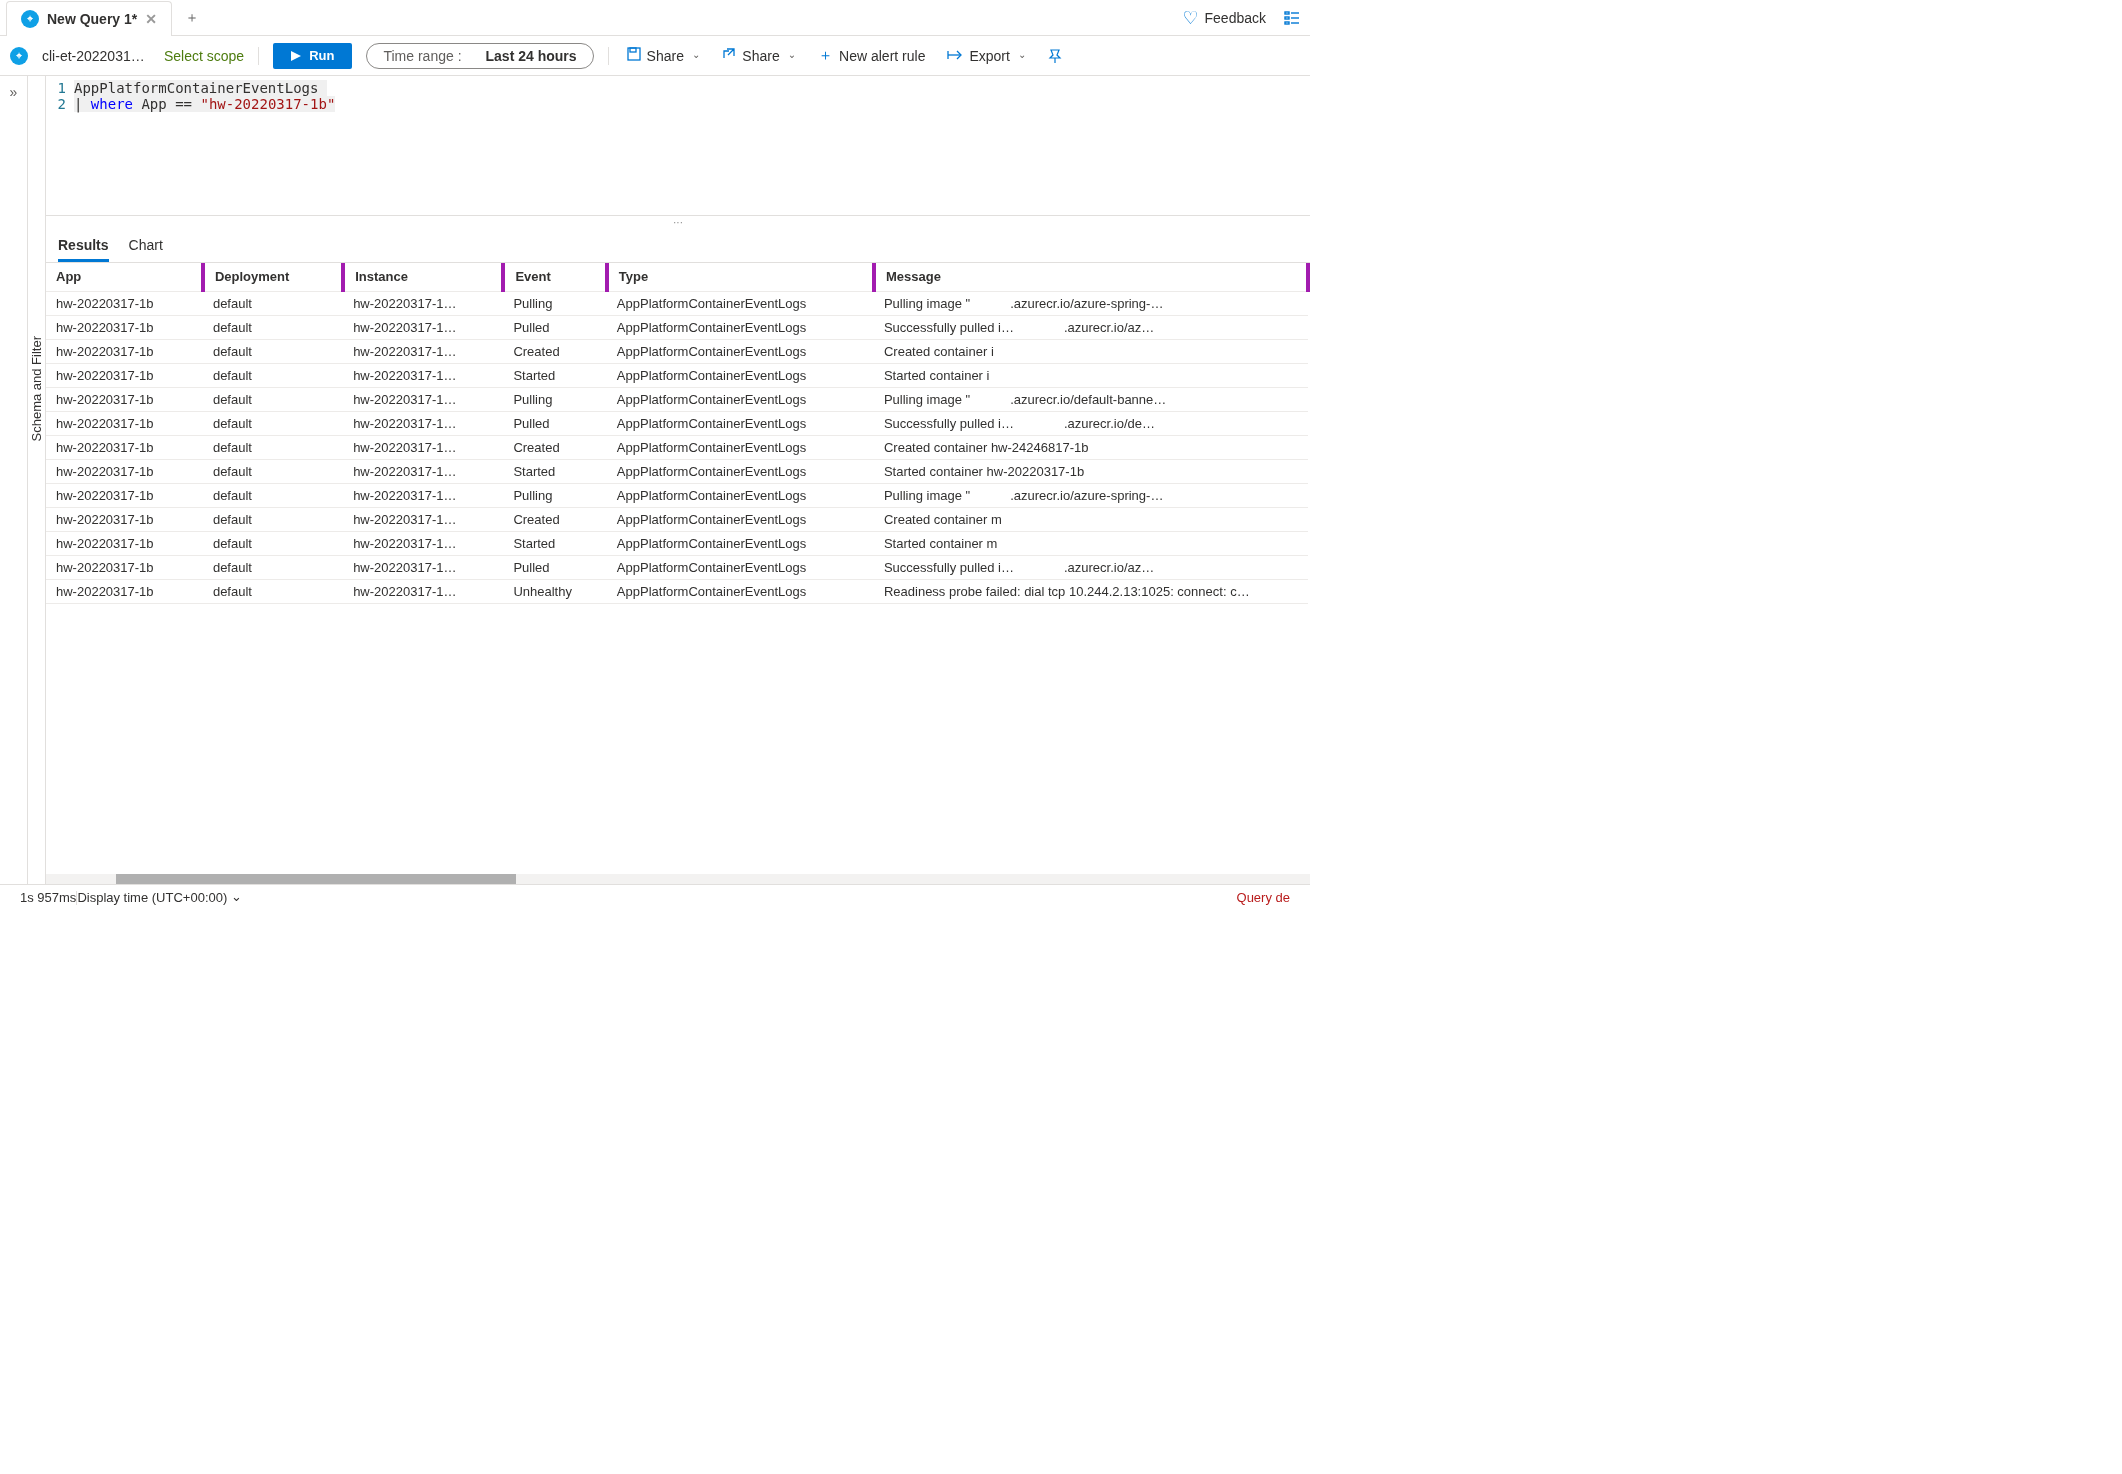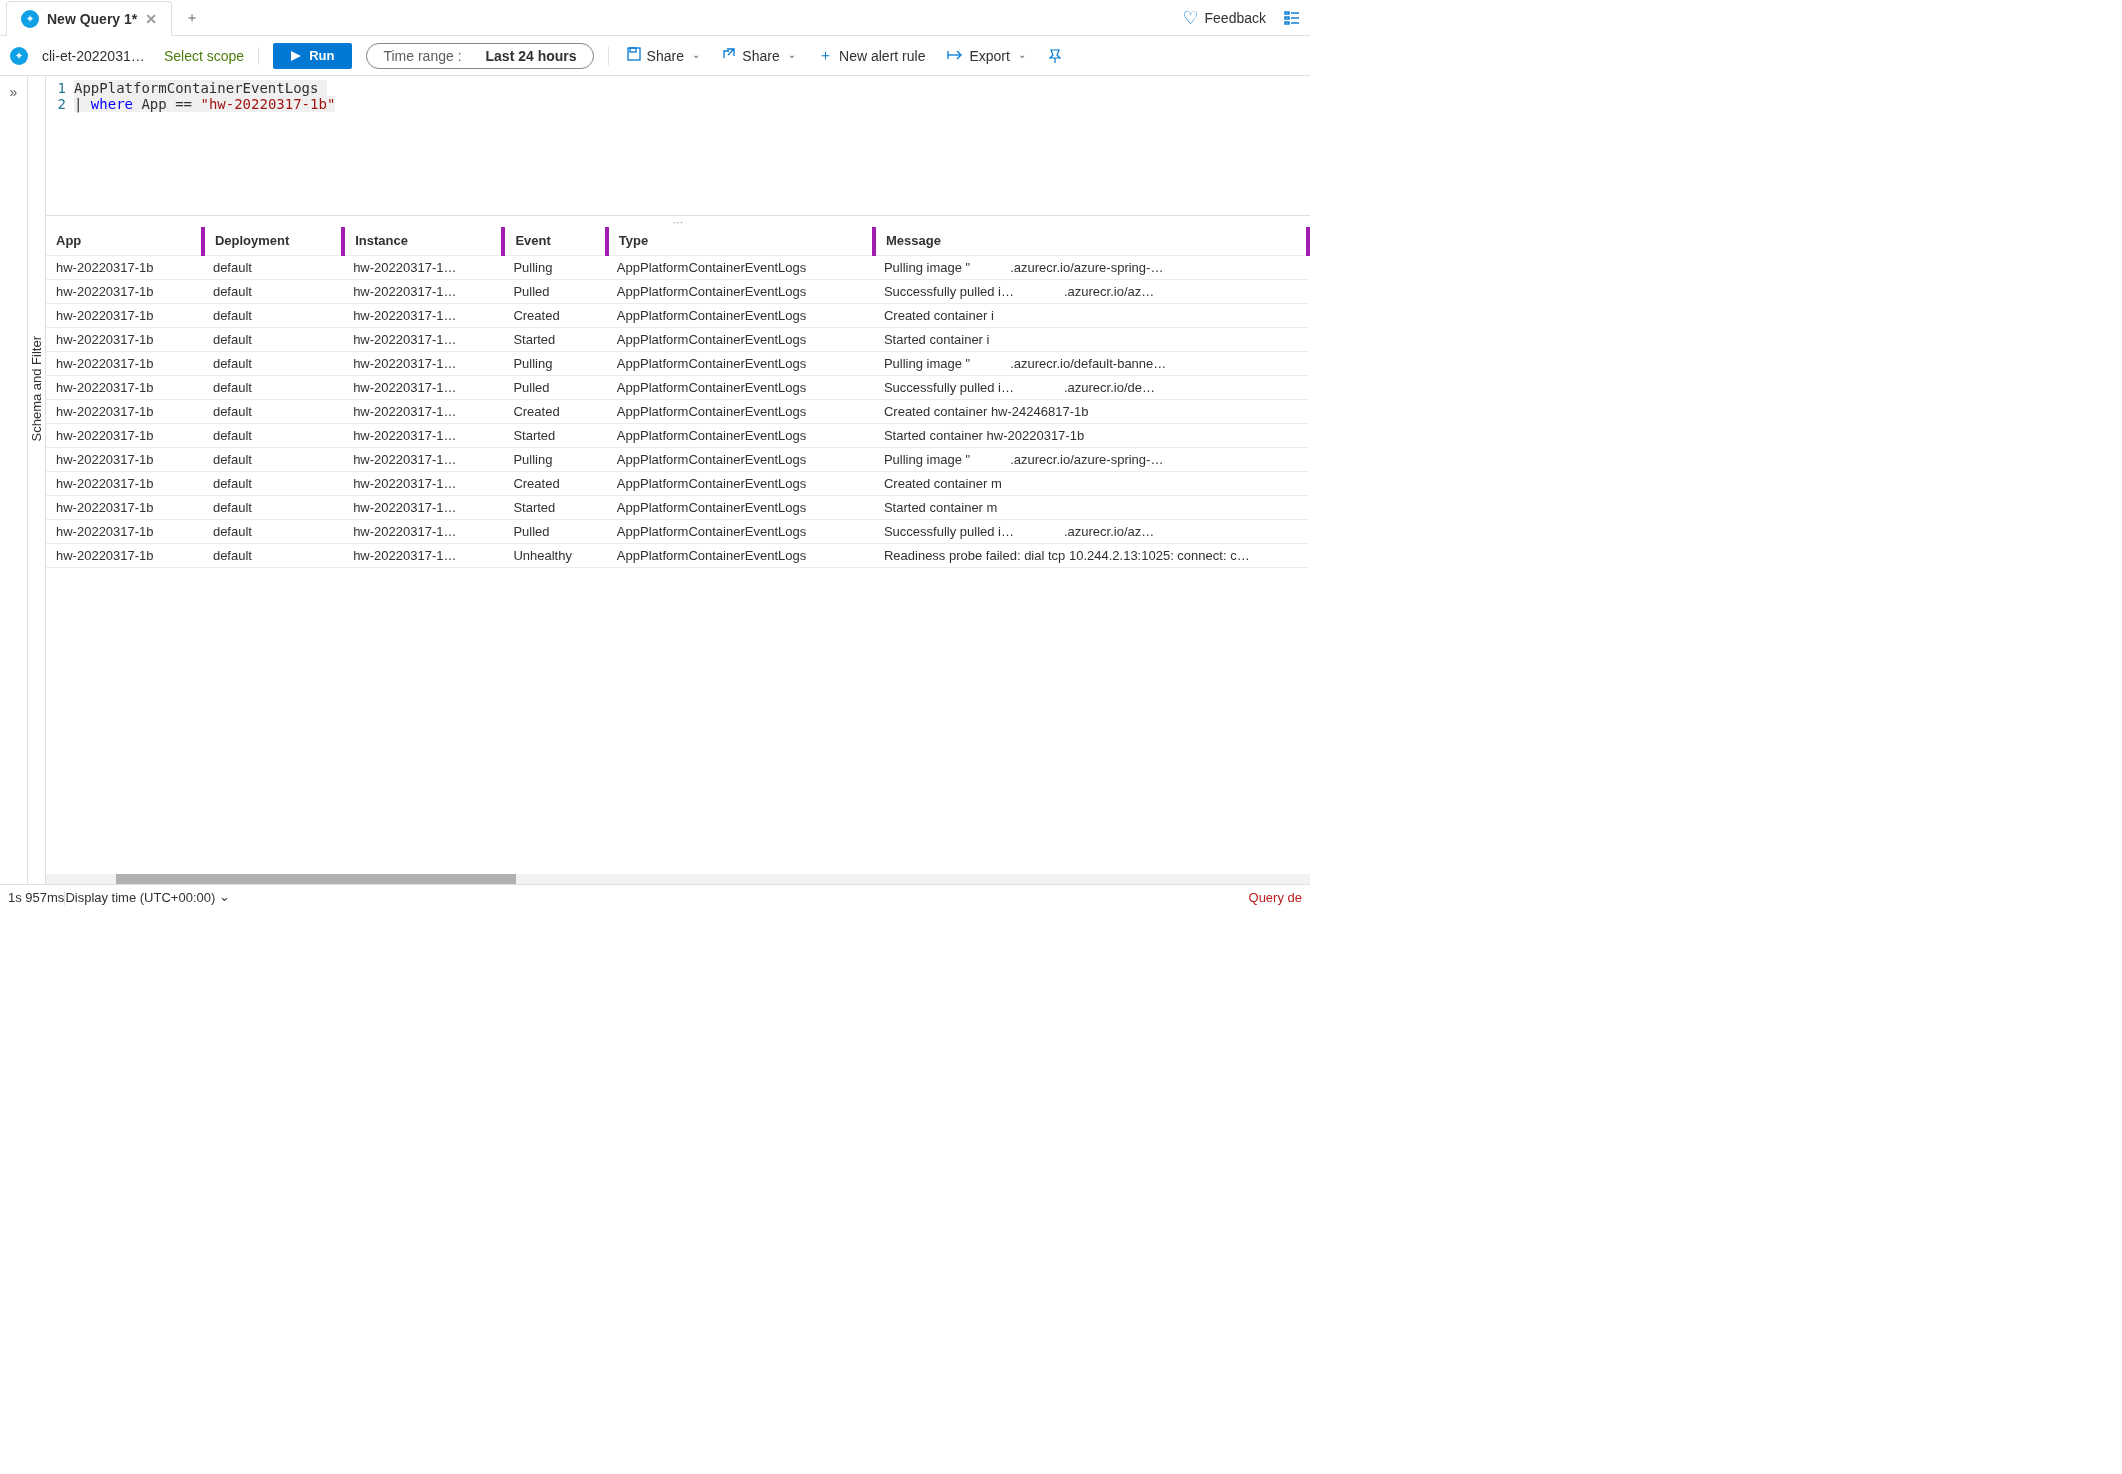--- a/index.html
+++ b/index.html
@@ -59,21 +59,21 @@
   .grid td { height:22px; }
   .col-app{width:94px} .col-dep{width:84px} .col-inst{width:96px} .col-evt{width:62px} .col-type{width:160px} .col-msg{width:260px}
   .msg-cell{display:flex;gap:40px;}
   .msg-left{flex:0 0 auto;max-width:140px;overflow:hidden;text-overflow:ellipsis;}
   .msg-right{flex:1;overflow:hidden;text-overflow:ellipsis;color:#323130;}
 
   .hscroll { height:10px; background:#f3f2f1; position:relative; }
   .hscroll .thumb{ position:absolute; left:70px; width:400px; top:0; bottom:0; background:#b0b0b0; }
 
   
-  .status { height:26px; display:flex; align-items:center; border-top:1px solid #e1dfdd; padding:0 8px; font-size:13px; }
+  .status { height:26px; display:flex; align-items:center; border-top:1px solid #e1dfdd; padding:0 20px; font-size:13px; }
   .status .sep{height:14px;}
   .status .right { margin-left:auto; color:#b91c1c; }
 
   .chev{display:inline-block;transform:translateY(-1px);}
   svg{overflow:visible;}
 </style>
 </head>
 <body>
 
 <div class="tab-strip">
@@ -173,20 +173,24 @@
         <span class="ln">1</span>
         <span class="code hl-bg">AppPlatformContainerEventLogs </span>
       </div>
       <div class="line">
         <span class="ln">2</span>
         <span class="code hl-bg"><span>| </span><span class="kw">where</span><span> App == </span><span class="str">"hw-20220317-1b"</span></span>
       </div>
     </div>
     <div class="splitter-handle">∙∙∙</div>
 
+    <div class="result-tabs">
+      <div class="result-tab active">Results</div>
+      <div class="result-tab">Chart</div>
+    </div>
 
     <div class="grid-wrap">
       <table class="grid">
         <colgroup>
             <col class="col-app">
             <col class="col-dep">
             <col class="col-inst">
             <col class="col-evt">
             <col class="col-type">
             <col class="col-msg">

